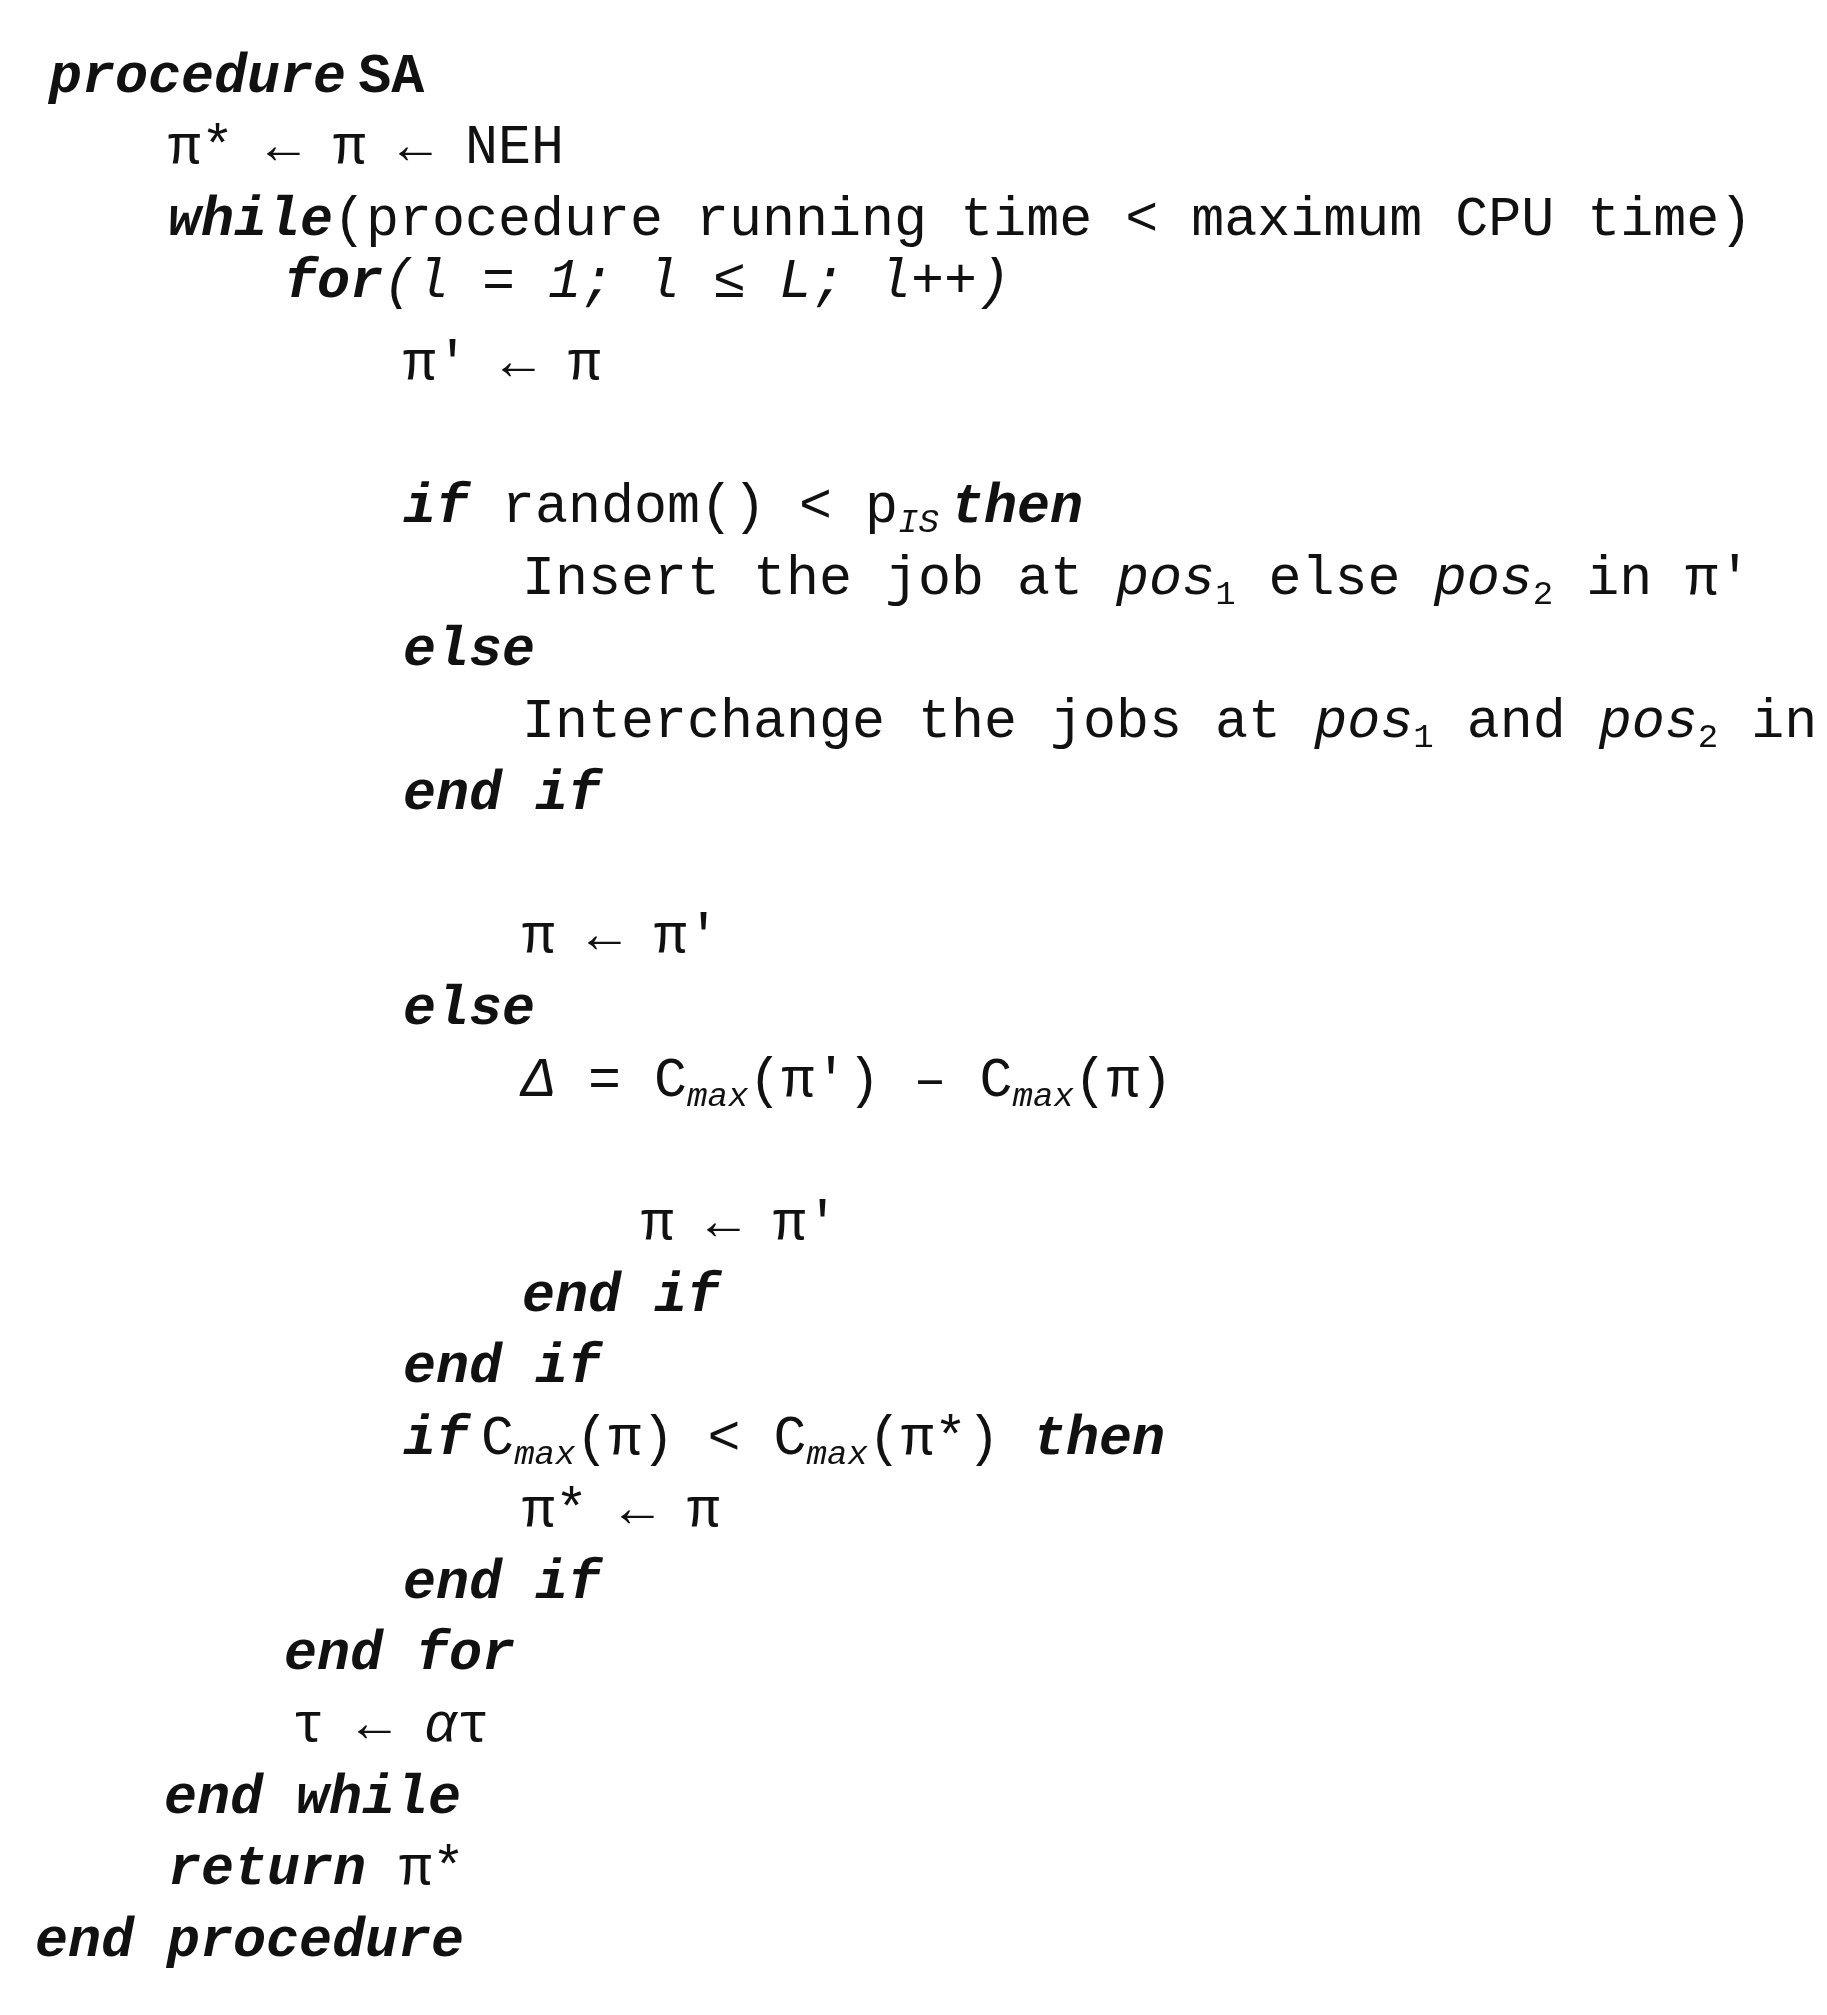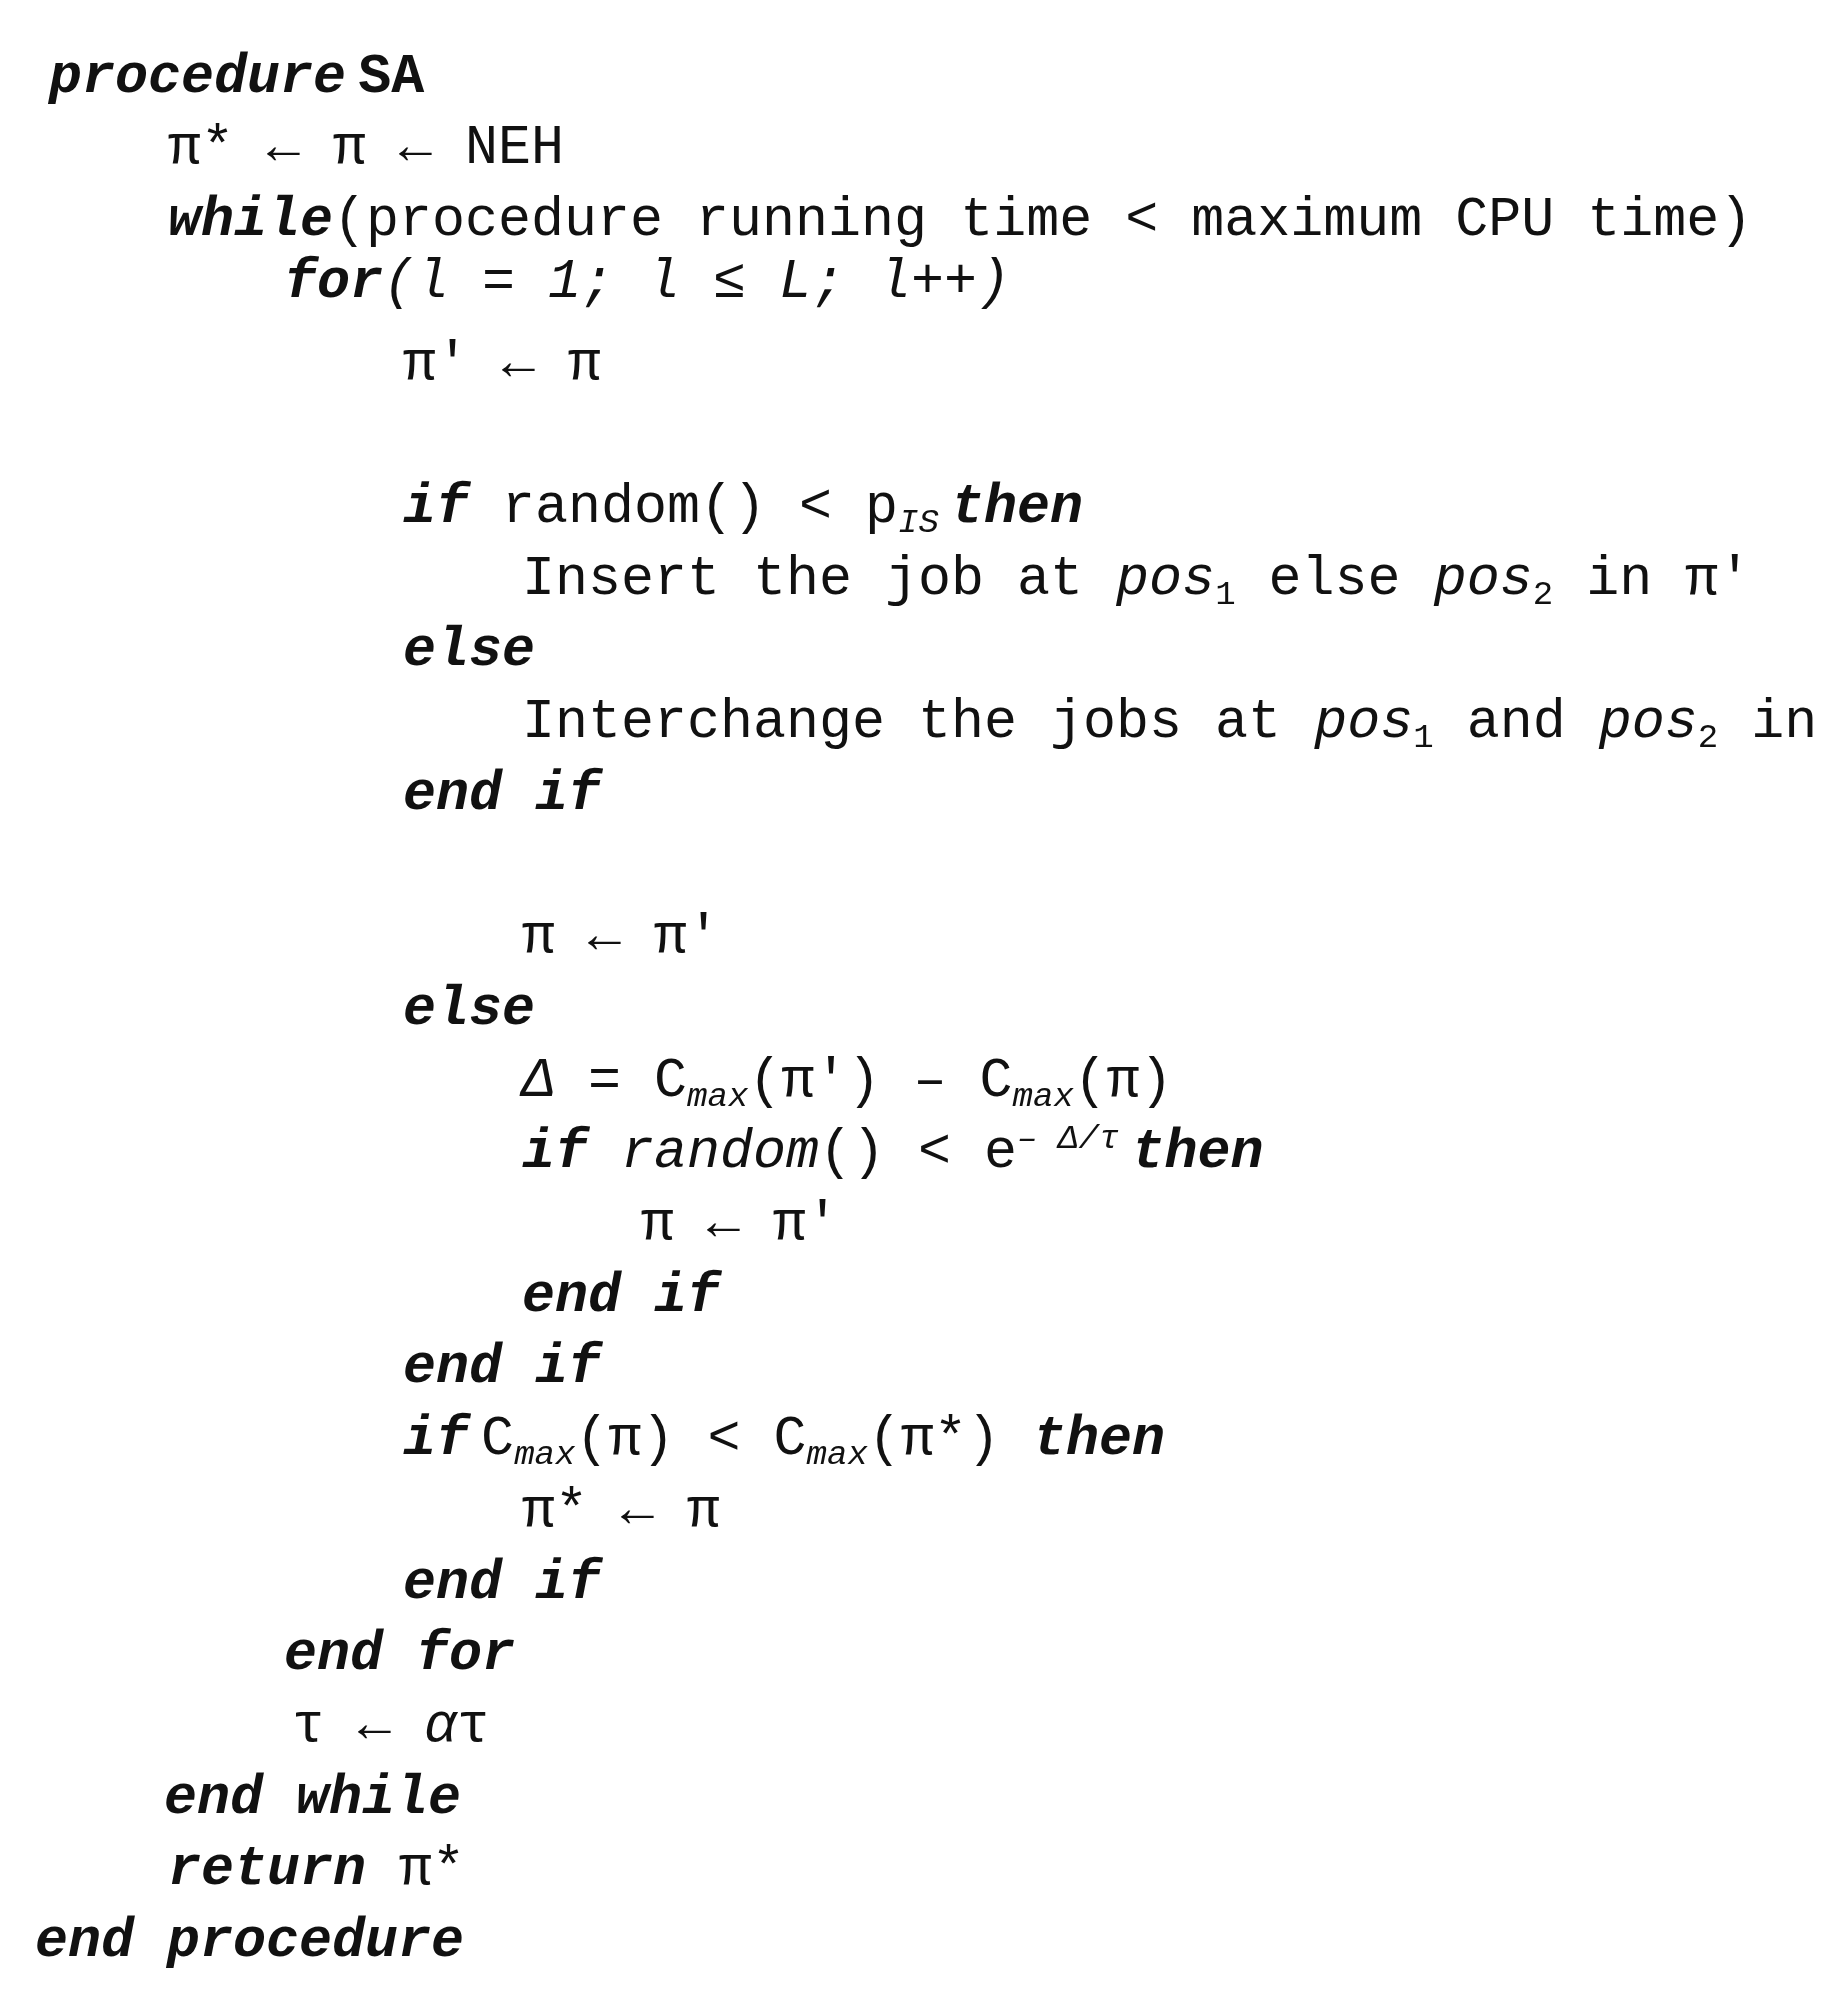--- a/index.html
+++ b/index.html
@@ -100,23 +100,20 @@
   </div>
 
   <div class="line" style="left:403px; top:982px;">
     <span class="kw">else</span>
   </div>
 
   <div class="line" style="left:522px; top:1054px;">
     <span class="it">Δ</span><span> = </span><span>C</span><sub class="sub-it">max</sub><span>(π′) – </span><span>C</span><sub class="sub-it">max</sub><span>(π)</span>
   </div>
 
-  <div class="line" style="left:522px; top:1125px;">
-    <span class="kw">if</span><span class="it"> random</span><span>() &lt; e</span><sup class="sub-it">– Δ/τ</sup><span class="sp"></span><span class="kw">then</span>
-  </div>
 
   <div class="line" style="left:641px; top:1197px;">
     <span>π ← π′</span>
   </div>
 
   <div class="line" style="left:522px; top:1269px;">
     <span class="kw">end if</span>
   </div>
 
   <div class="line" style="left:403px; top:1340px;">

